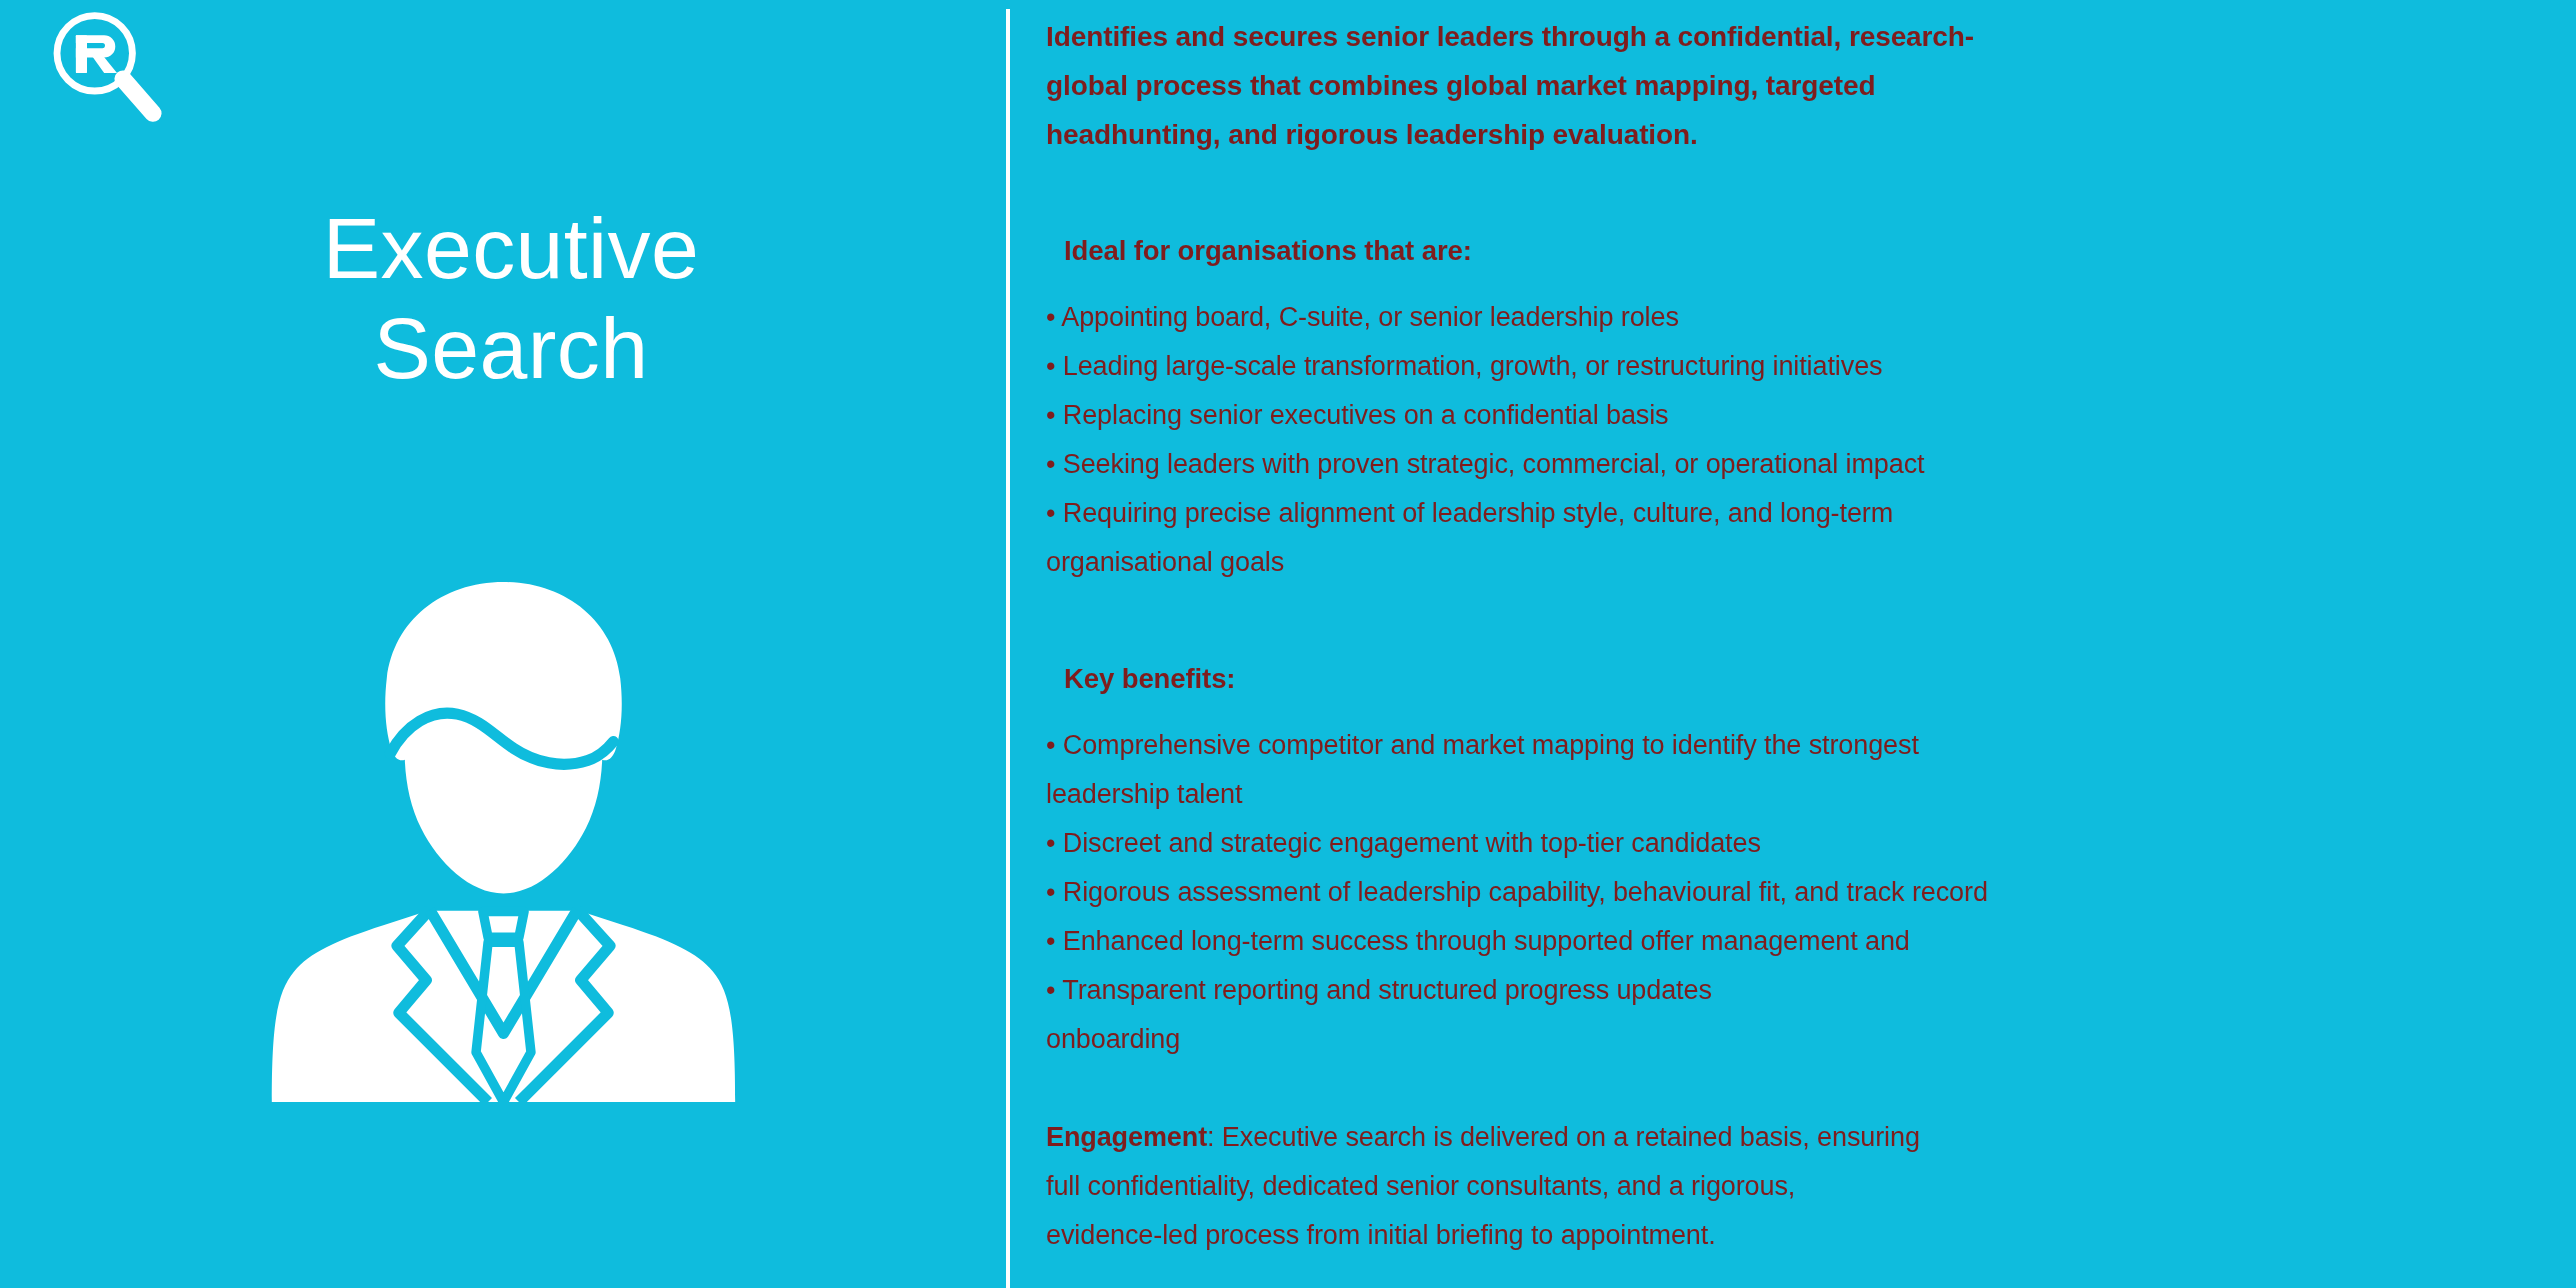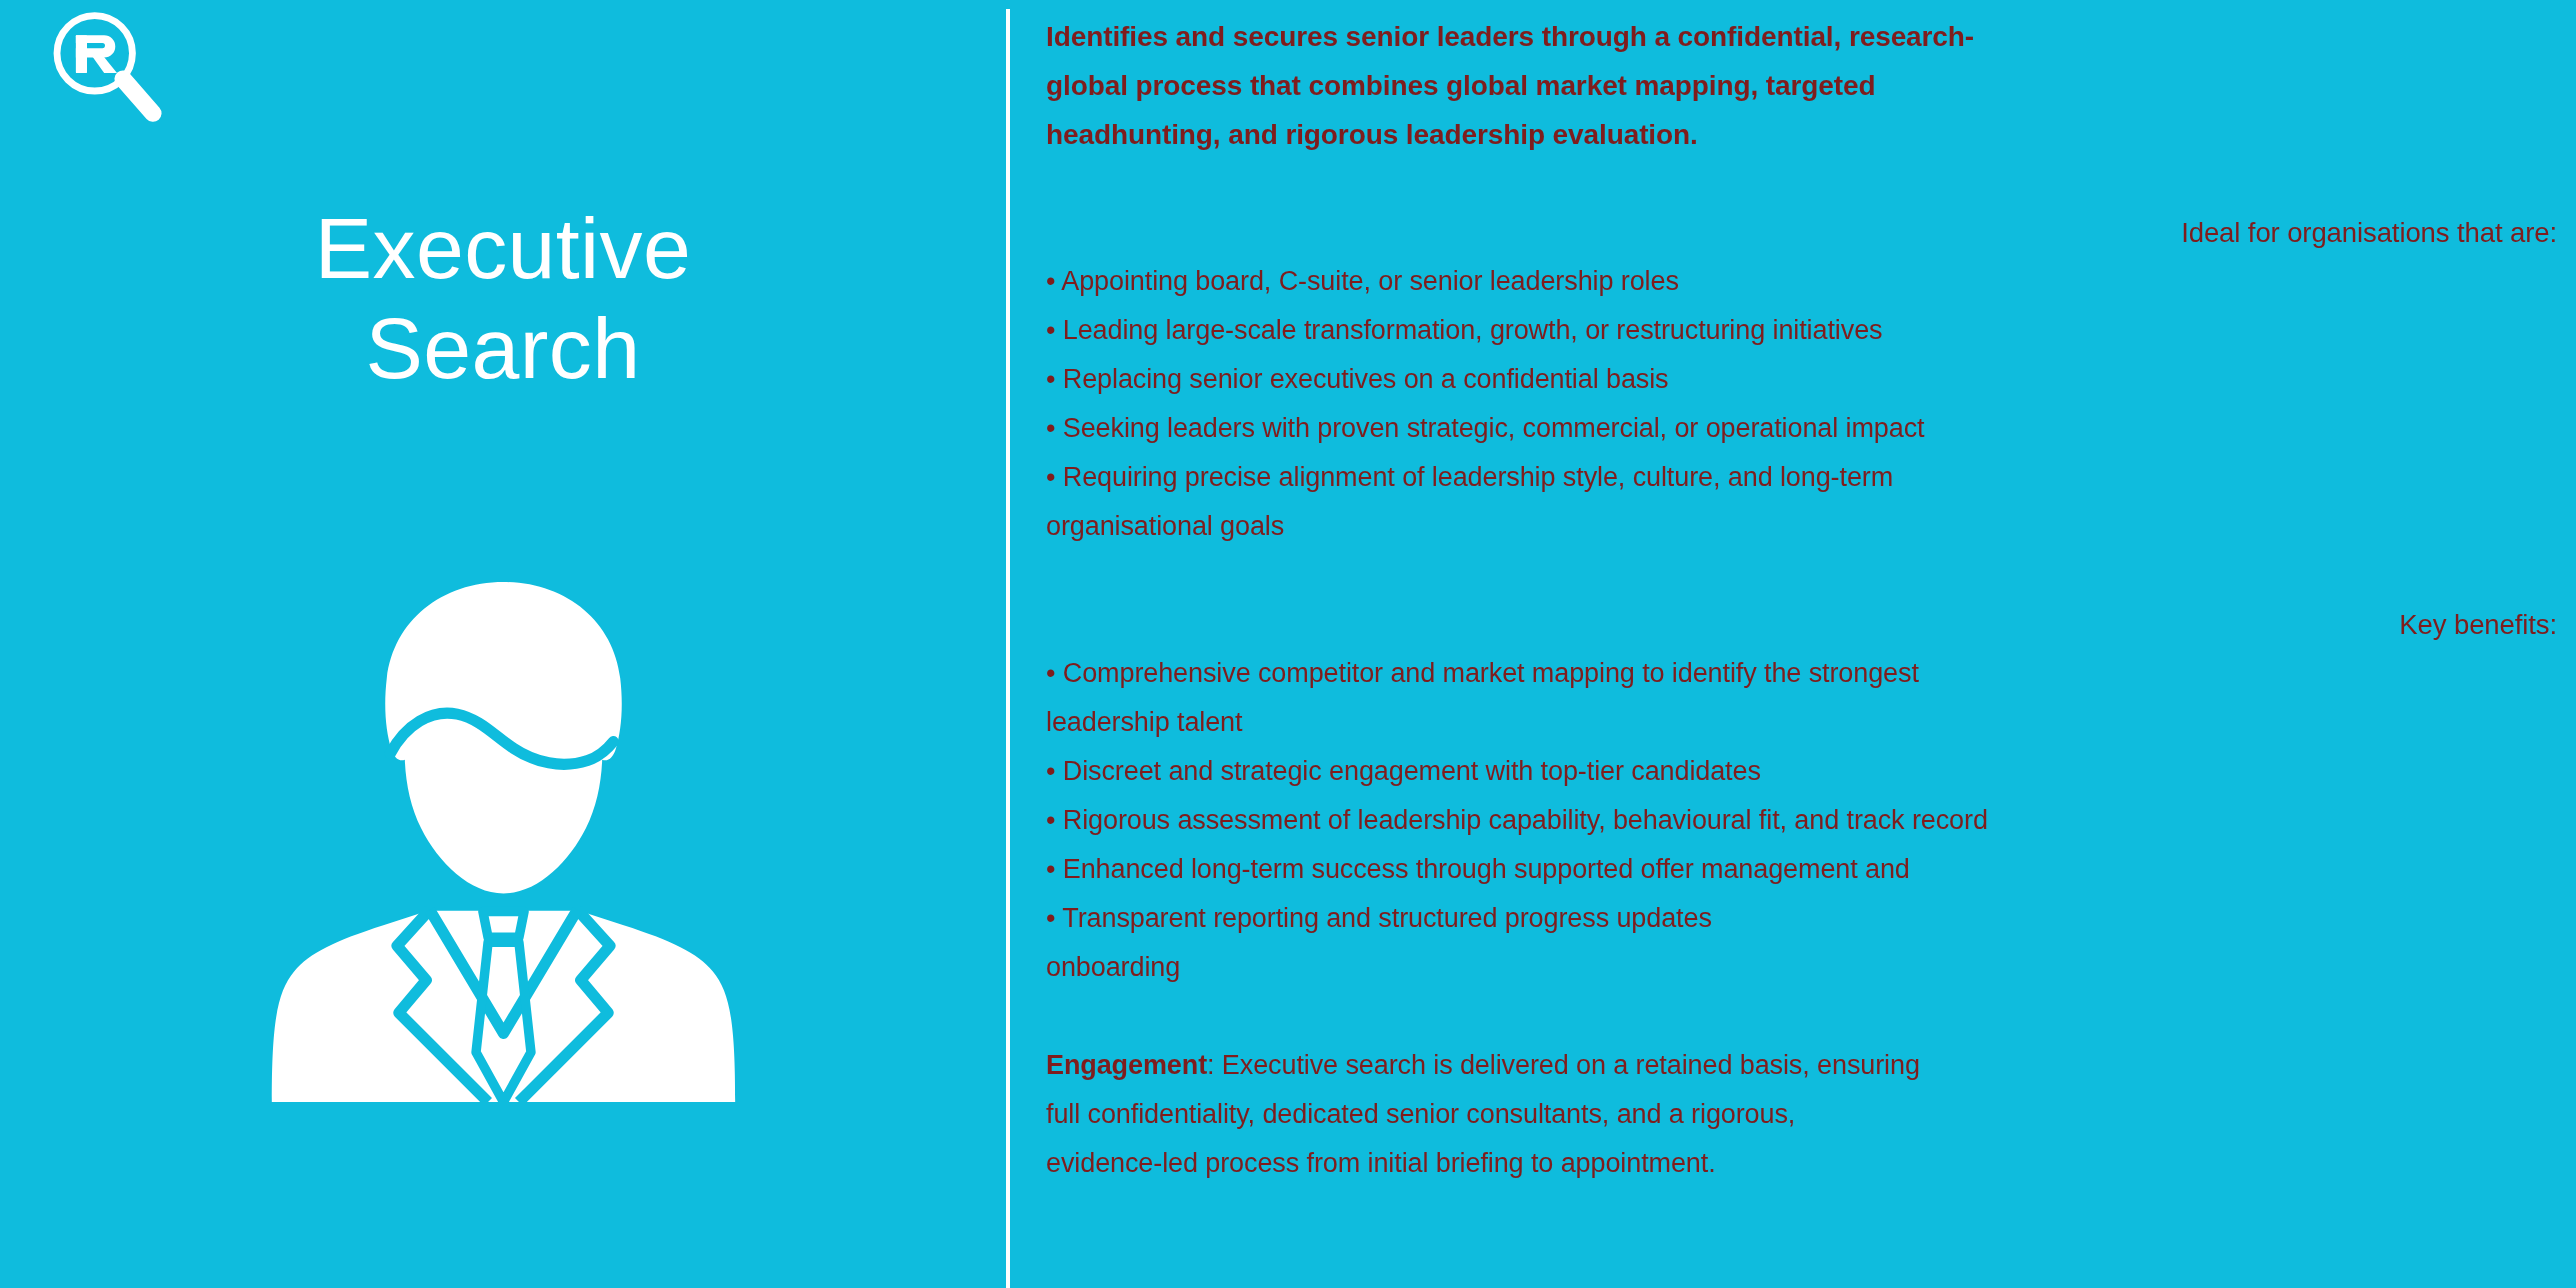--- a/index.html
+++ b/index.html
@@ -35,21 +35,21 @@
   .logo {
     position: absolute;
     left: 26px;
     top: 6.9px;
     width: 146px;
     height: 120px;
   }
 
   .title-block {
     position: absolute;
-    left: 0;
+    left: 8px;
     top: 199px;
     width: 1006px;
     text-align: center;
   }
   .title-line {
     display: block;
     color: #ffffff;
     font-family: "Liberation Sans", sans-serif;
     font-size: 86px;
     font-weight: 300;
@@ -96,25 +96,24 @@
     margin: 0;
   }
 
   .section {
     margin: 0;
   }
   .spacer {
     height: 49px;
   }
   .section-heading {
-    font-weight: normal;
+    font-weight: bold;
     font-size: 27.5px;
     line-height: 49px;
-    margin: 0;
-    text-align: right;
+    margin: 18px;
   }
   .bullet-line {
     line-height: 49px;
     margin: 0;
     white-space: nowrap;
   }
   .bullet-cont {
     line-height: 49px;
     margin: 0;
     white-space: nowrap;

